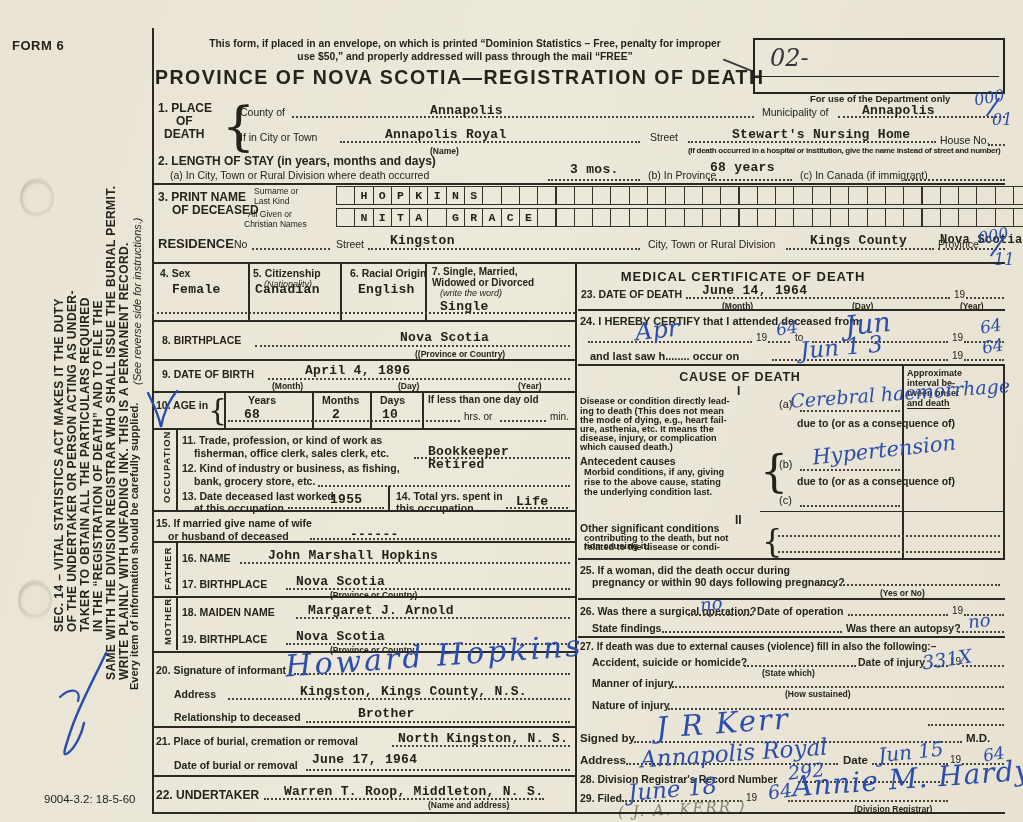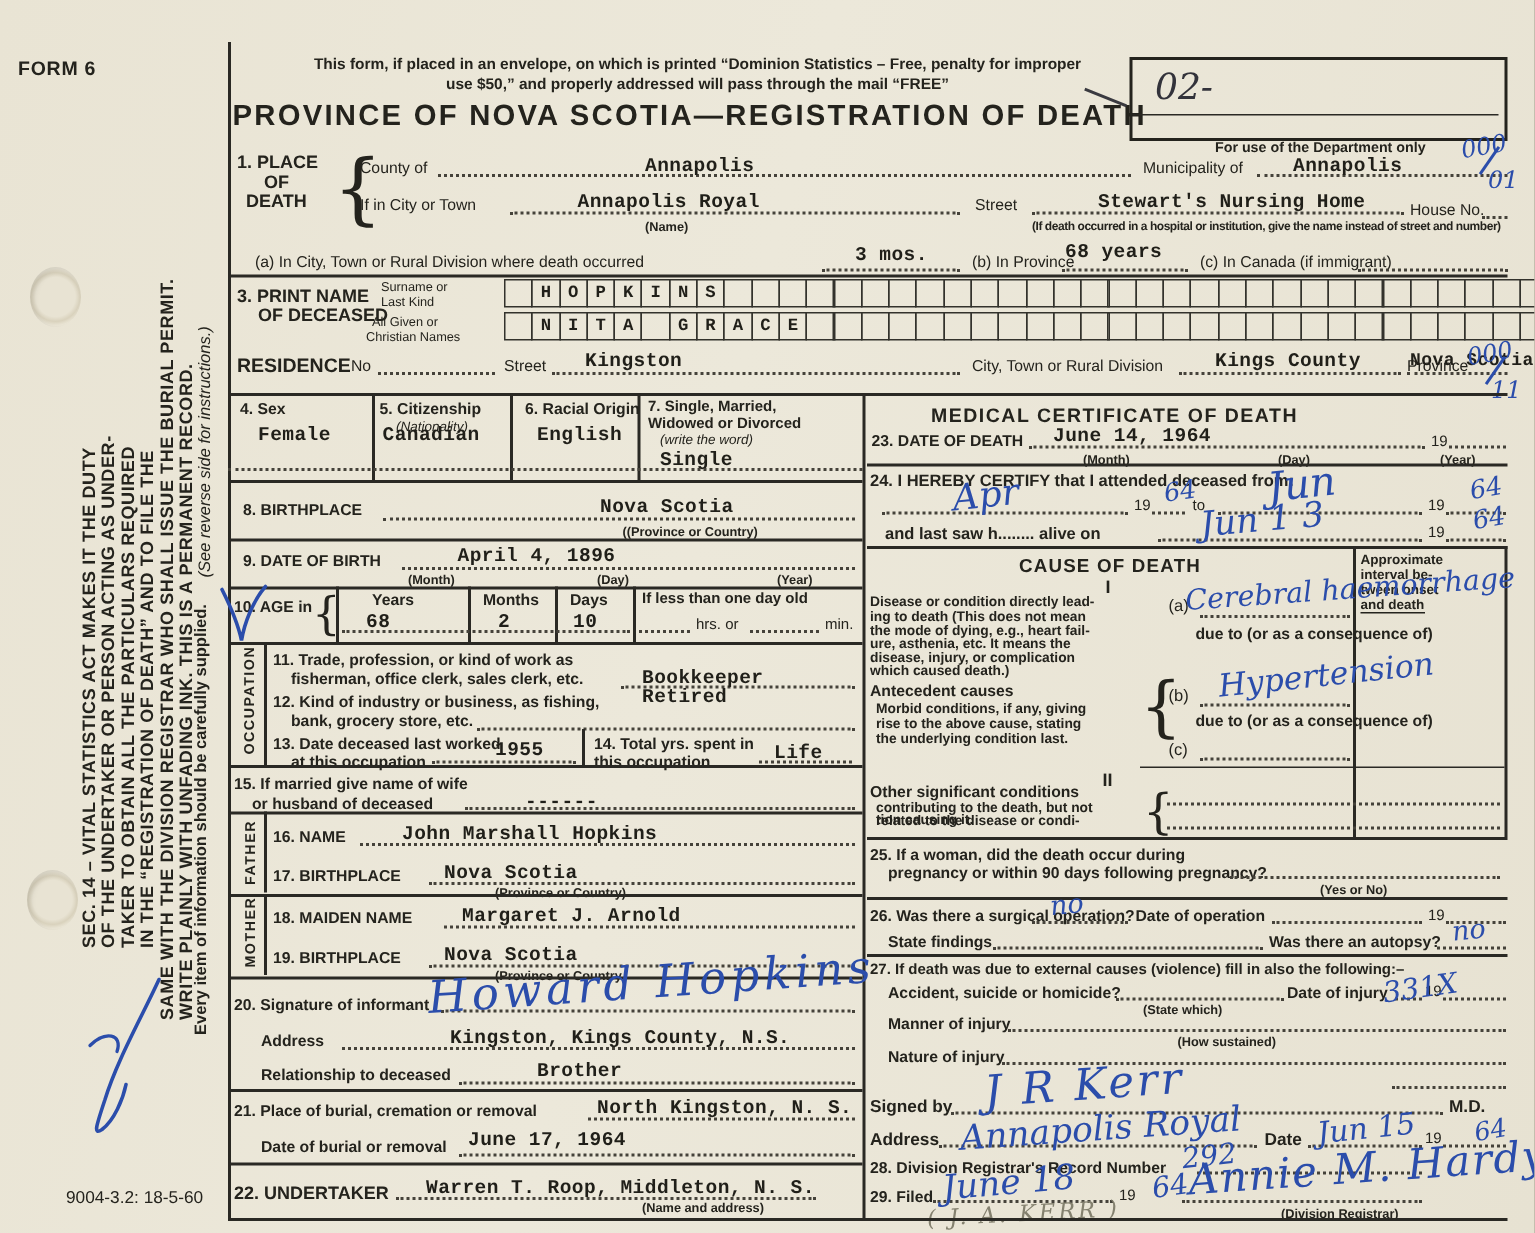--- a/index.html
+++ b/index.html
@@ -84,20 +84,21 @@
   <div class="dots" style="left:688px;top:141px;width:248px"></div>
   <div class="p t" style="left:732px;top:127px">Stewart's Nursing Home</div>
   <div class="p lbl b" style="left:688px;top:146px;font-size:8px;letter-spacing:-.3px">(If death occurred in a hospital or institution, give the name instead of street and number)</div>
   <div class="p lbl f105" style="left:940px;top:134px">House No.</div>
   <div class="dots" style="left:988px;top:144px;width:17px"></div>
 
   <div class="p hw" style="left:974px;top:88px;font-size:16px;transform:rotate(-10deg)">000</div>
   <div class="p" style="left:982px;top:106px;width:22px;height:2px;background:#2b4dab;transform:rotate(-55deg)"></div>
   <div class="p hw" style="left:992px;top:110px;font-size:16px">01</div>
 
+  <div class="p lbl b f12" style="left:158px;top:154px">2. LENGTH OF STAY (in years, months and days)</div>
   <div class="p lbl f105" style="left:170px;top:169px">(a) In City, Town or Rural Division where death occurred</div>
   <div class="dots" style="left:548px;top:179px;width:92px"></div>
   <div class="p t" style="left:570px;top:162px">3 mos.</div>
   <div class="p lbl f105" style="left:648px;top:169px">(b) In Province</div>
   <div class="dots" style="left:708px;top:179px;width:84px"></div>
   <div class="p t" style="left:710px;top:160px">68 years</div>
   <div class="p lbl f105" style="left:800px;top:169px">(c) In Canada (if immigrant)</div>
   <div class="dots" style="left:905px;top:179px;width:100px"></div>
 
   <div class="hl" style="left:152px;top:183px;width:853px"></div>
@@ -352,21 +353,21 @@
   <div class="p hw" style="left:635px;top:316px;font-size:24px;transform:rotate(-6deg)">Apr</div>
   <div class="p lbl f10" style="left:756px;top:332px">19</div>
   <div class="dots" style="left:768px;top:341px;width:22px"></div>
   <div class="p hw" style="left:776px;top:318px;font-size:17px;transform:rotate(-8deg)">64</div>
   <div class="p lbl f10" style="left:795px;top:332px">to</div>
   <div class="dots" style="left:812px;top:341px;width:136px"></div>
   <div class="p hw" style="left:845px;top:308px;font-size:27px;transform:rotate(-6deg)">Jun</div>
   <div class="p lbl f10" style="left:952px;top:332px">19</div>
   <div class="dots" style="left:964px;top:341px;width:40px"></div>
   <div class="p hw" style="left:980px;top:316px;font-size:17px;transform:rotate(-10deg)">64</div>
-  <div class="p lbl b f11" style="left:590px;top:350px">and last saw h........ alive on</div>
+  <div class="p lbl b f11" style="left:590px;top:350px">and last saw h........ occur on</div>
   <div class="dots" style="left:772px;top:359px;width:176px"></div>
   <div class="p hw" style="left:800px;top:334px;font-size:23px;transform:rotate(-5deg)">Jun 1 3</div>
   <div class="p lbl f10" style="left:952px;top:350px">19</div>
   <div class="dots" style="left:964px;top:359px;width:40px"></div>
   <div class="p hw" style="left:982px;top:336px;font-size:17px;transform:rotate(-10deg)">64</div>
 
   <div class="hl" style="left:578px;top:364px;width:427px"></div>
   <div class="hl" style="left:578px;top:558px;width:427px"></div>
   <div class="vl" style="left:1003px;top:364px;height:194px"></div>
   <div class="vl" style="left:902px;top:364px;height:194px"></div>

